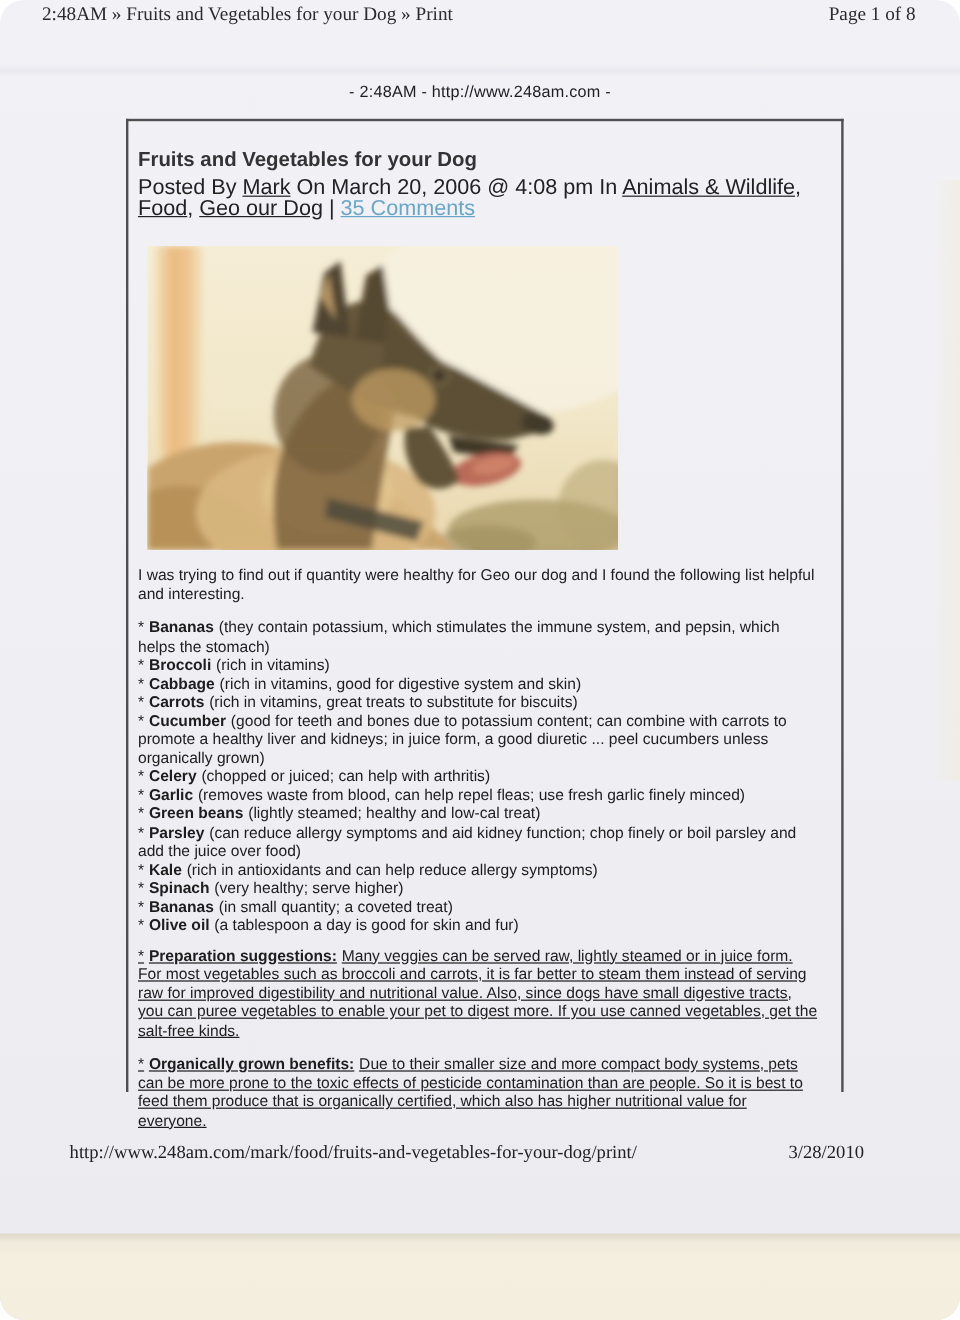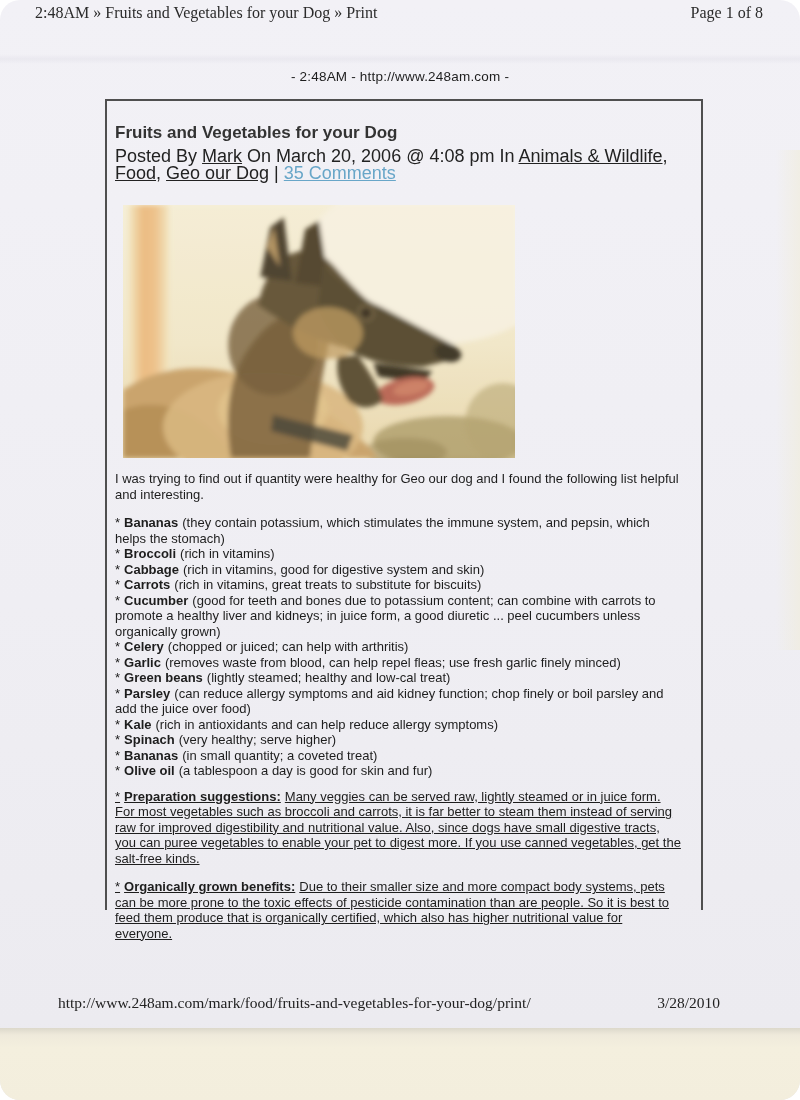--- a/index.html
+++ b/index.html
@@ -15,21 +15,21 @@
     background:linear-gradient(90deg,rgba(255,255,255,0),rgba(240,236,215,.55));}
 
   
   .scanner-strip{position:absolute;left:0;top:1028px;width:800px;height:72px;
     background:linear-gradient(180deg,#dcd8cb 0px,#efeadb 7px,#f4efde 20px,#f3eedd 100%);}
 
   
   .print-header{position:absolute;left:35px;right:37px;top:4px;display:flex;
     justify-content:space-between;align-items:baseline;
     font-family:"Liberation Serif",serif;font-size:16px;color:#2b2b2b;}
-  .print-footer{position:absolute;left:58px;right:80px;top:994px;display:flex;
+  .print-footer{position:absolute;left:58px;right:80px;top:952px;display:flex;
     justify-content:space-between;align-items:baseline;
     font-family:"Liberation Serif",serif;font-size:15.5px;color:#222;}
 
   .site-banner{position:absolute;left:0;top:69px;width:100%;text-align:center;
     font-size:13.5px;font-weight:normal;color:#1e1e1e;letter-spacing:.2px;}
 
   
   .article-box{position:absolute;left:85px;top:99px;width:598px;height:811px;
     box-sizing:border-box;border:2px solid #4f4f4f;border-bottom:none;
     padding:0 8px 0 8px;color:#1d1d1d;font-size:13px;line-height:15.5px;overflow:visible;margin-left:20px;}

